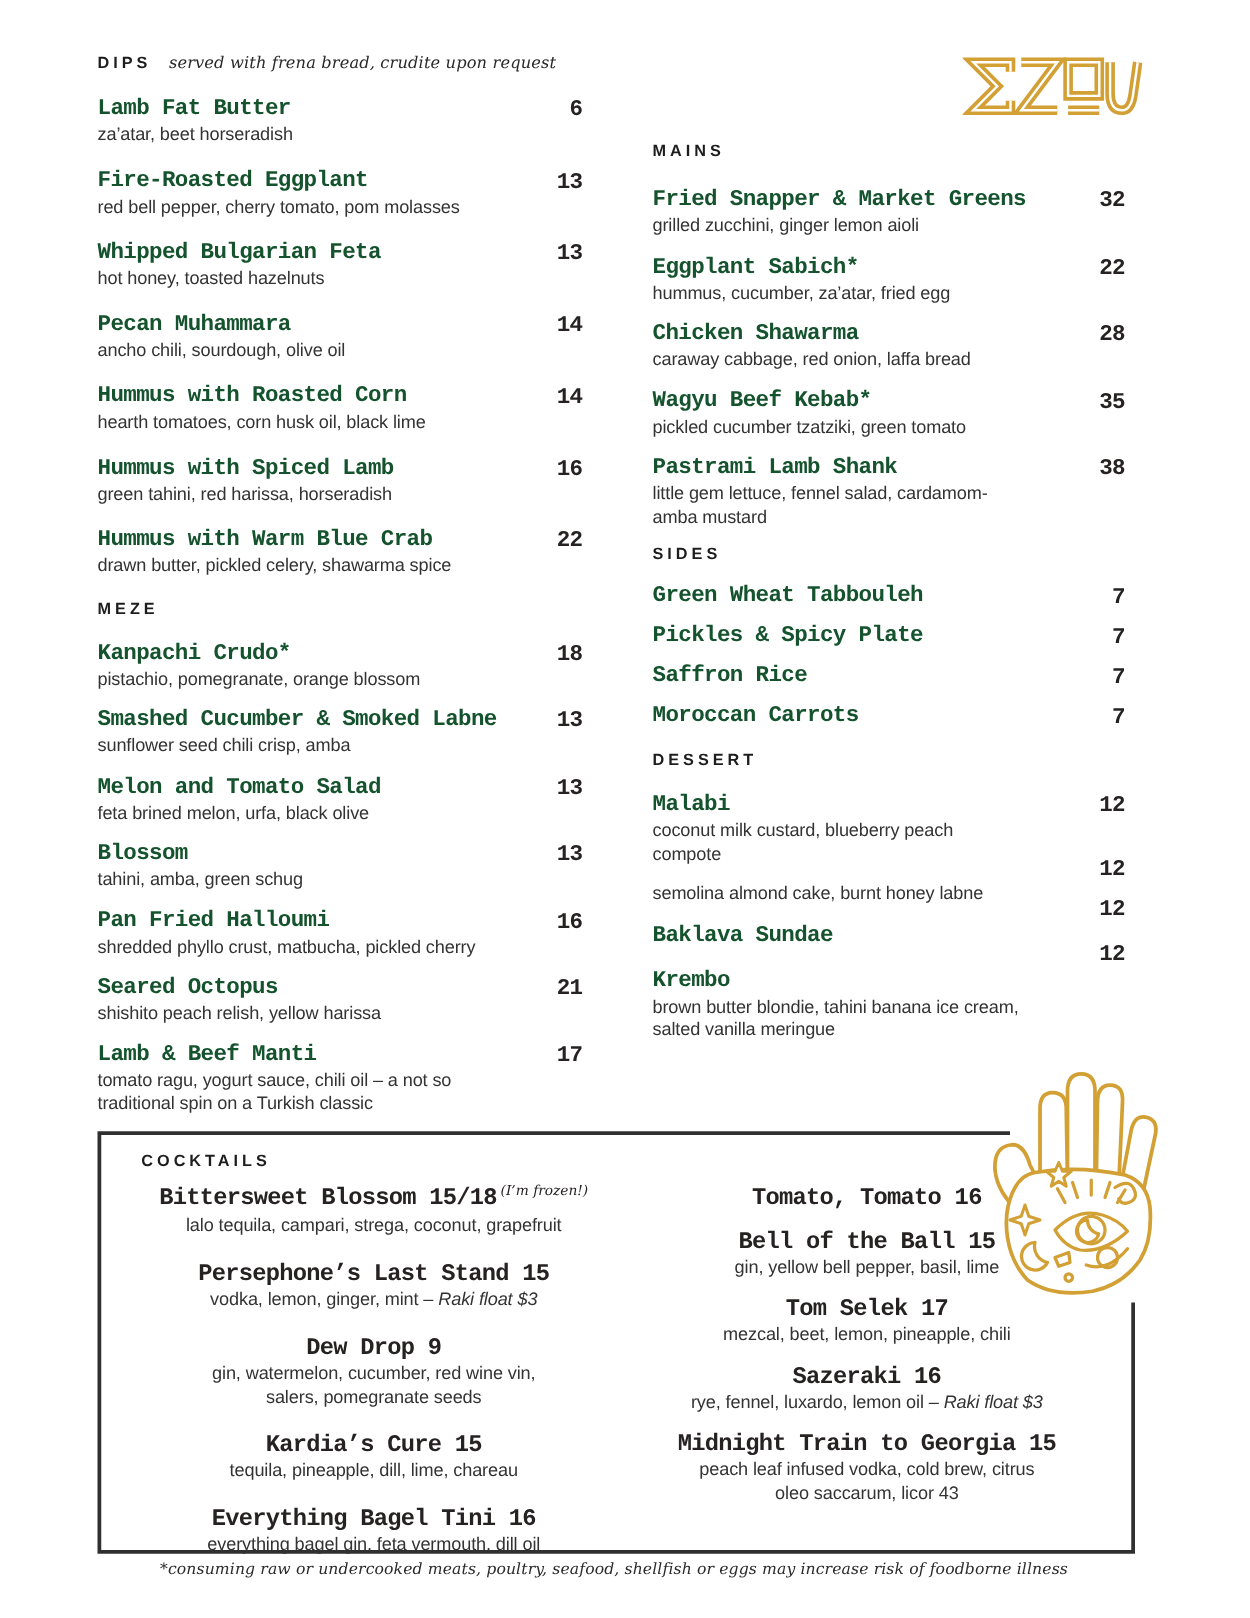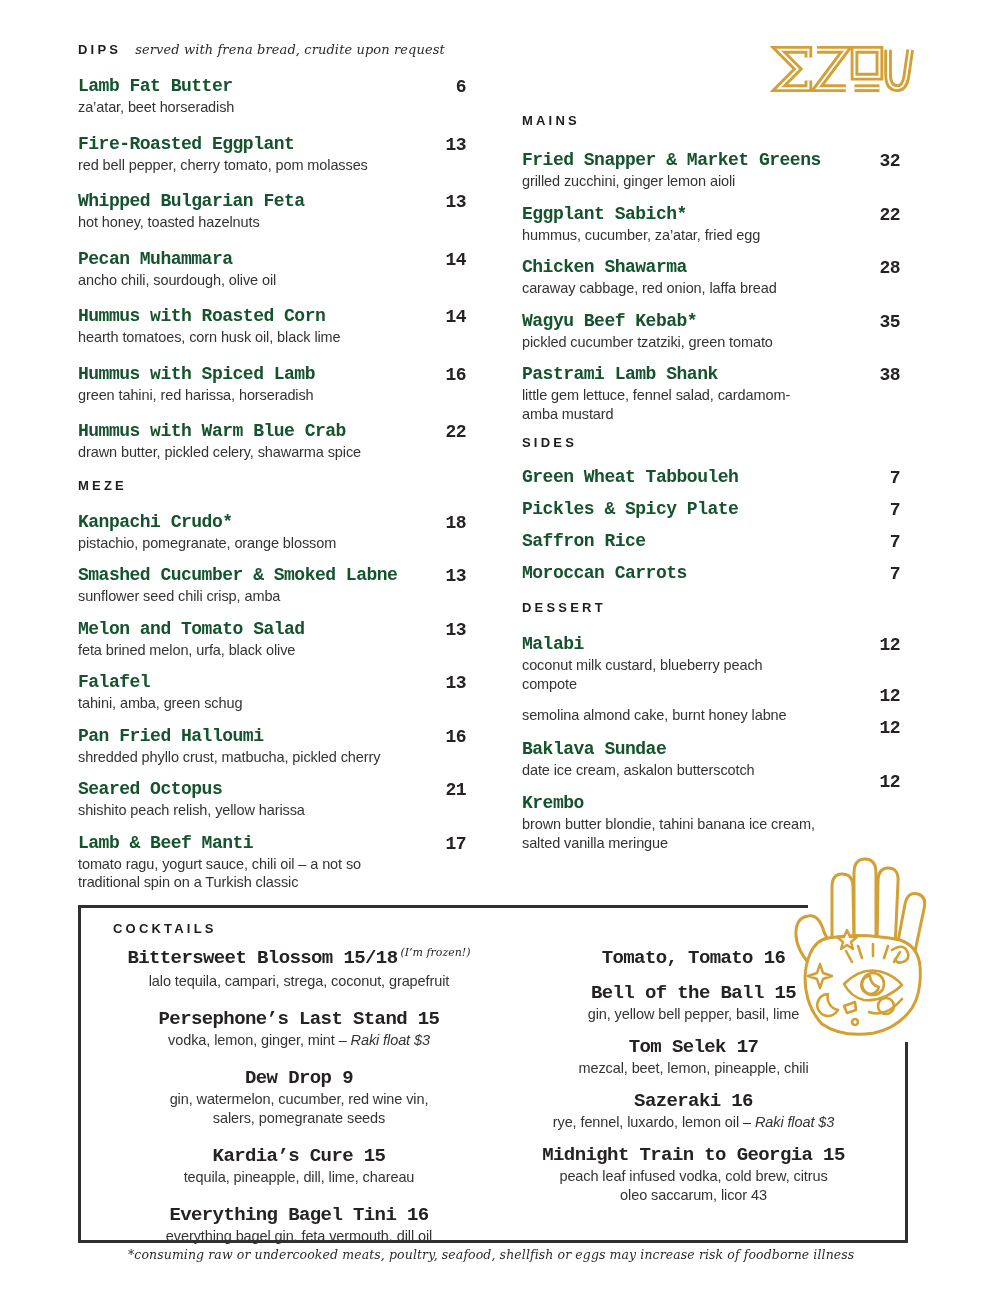--- a/index.html
+++ b/index.html
@@ -153,21 +153,21 @@
           <div class="item-name">Smashed Cucumber &amp; Smoked Labne</div>
           <div class="item-price">13</div>
           <div class="item-desc">sunflower seed chili crisp, amba</div>
         </div>
         <div class="item">
           <div class="item-name">Melon and Tomato Salad</div>
           <div class="item-price">13</div>
           <div class="item-desc">feta brined melon, urfa, black olive</div>
         </div>
         <div class="item">
-          <div class="item-name">Falafel</div>
+          <div class="item-name">Blossom</div>
           <div class="item-price">13</div>
           <div class="item-desc">tahini, amba, green schug</div>
         </div>
         <div class="item">
           <div class="item-name">Pan Fried Halloumi</div>
           <div class="item-price">16</div>
           <div class="item-desc">shredded phyllo crust, matbucha, pickled cherry</div>
         </div>
         <div class="item">
           <div class="item-name">Seared Octopus</div>
@@ -239,21 +239,20 @@
           <div class="item-desc">coconut milk custard, blueberry peach
 compote</div>
         </div>
         <div class="item">
           <div class="item-price raised">12</div>
           <div class="item-desc">semolina almond cake, burnt honey labne</div>
         </div>
         <div class="item">
           <div class="item-name">Baklava Sundae</div>
           <div class="item-price raised">12</div>
-          <div class="item-desc">date ice cream, askalon butterscotch</div>
         </div>
         <div class="item">
           <div class="item-name">Krembo</div>
           <div class="item-price raised">12</div>
           <div class="item-desc">brown butter blondie, tahini banana ice cream,
 salted vanilla meringue</div>
         </div>
       </section>
     </div>
 

